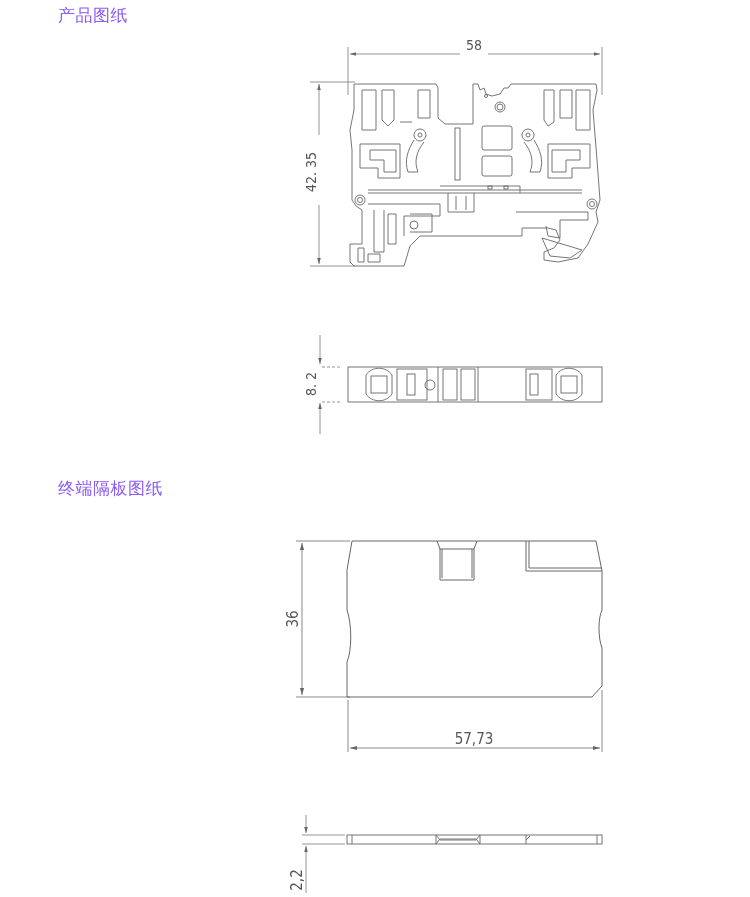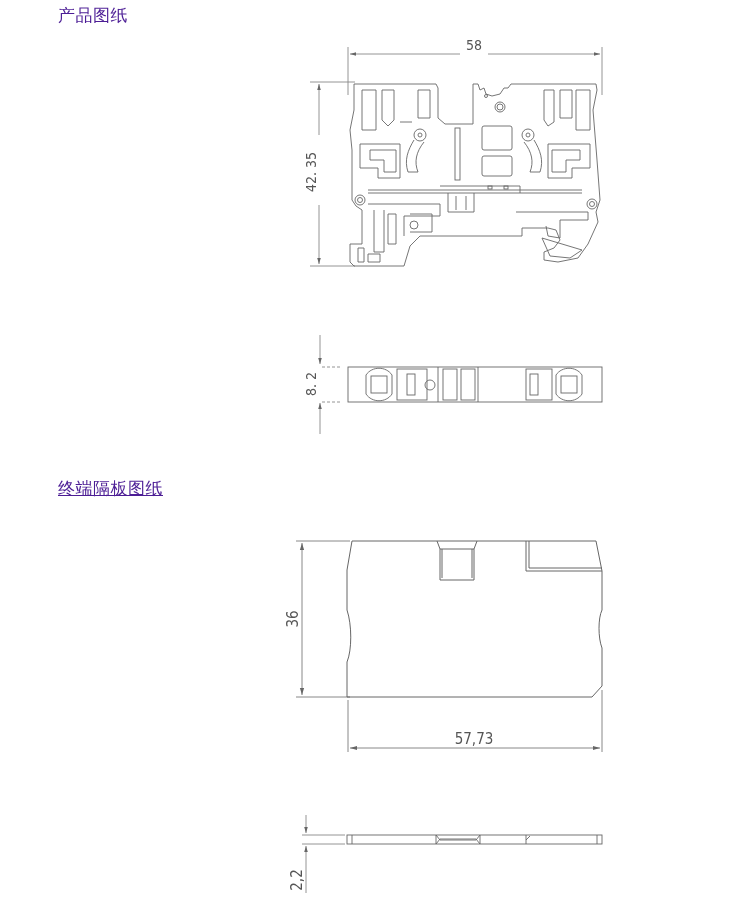--- a/index.html
+++ b/index.html
@@ -1,25 +1,25 @@
 <!DOCTYPE html>
 <html><head>
 <meta charset="utf-8">
 <style>
   html, body { margin: 0; padding: 0; background: #ffffff; }
   body { width: 750px; height: 897px; position: relative; overflow: hidden; font-family: "DejaVu Sans", sans-serif; }
-  .section-title { position: absolute; left: 58px; font-size: 17px; color: #4c1d95; letter-spacing: 0.5px; }
+  .section-title { position: absolute; left: 58px; font-size: 17px; color: #8b5cf6; letter-spacing: 0.5px; }
   svg.drawing { position: absolute; left: 0; top: 0; }
   .dimtext { font-family: "DejaVu Sans Condensed", "DejaVu Sans", sans-serif; fill: #555; }
 </style>
 </head>
 <body>
 
 <div class="section-title" style="top:4px;">产品图纸</div>
-<div class="section-title" style="top:477px;text-decoration:underline;">终端隔板图纸</div>
+<div class="section-title" style="top:477px;">终端隔板图纸</div>
 
 <svg class="drawing" width="750" height="897" viewBox="0 0 750 897" xmlns="http://www.w3.org/2000/svg">
   <defs>
     <marker id="arr" viewBox="0 0 10 10" refX="10" refY="5" markerWidth="7" markerHeight="7" orient="auto-start-reverse">
       <path d="M0,2 L10,5 L0,8 z" fill="#666"></path>
     </marker>
   </defs>
 
   <g fill="none" stroke="#666" stroke-width="0.9">
 

